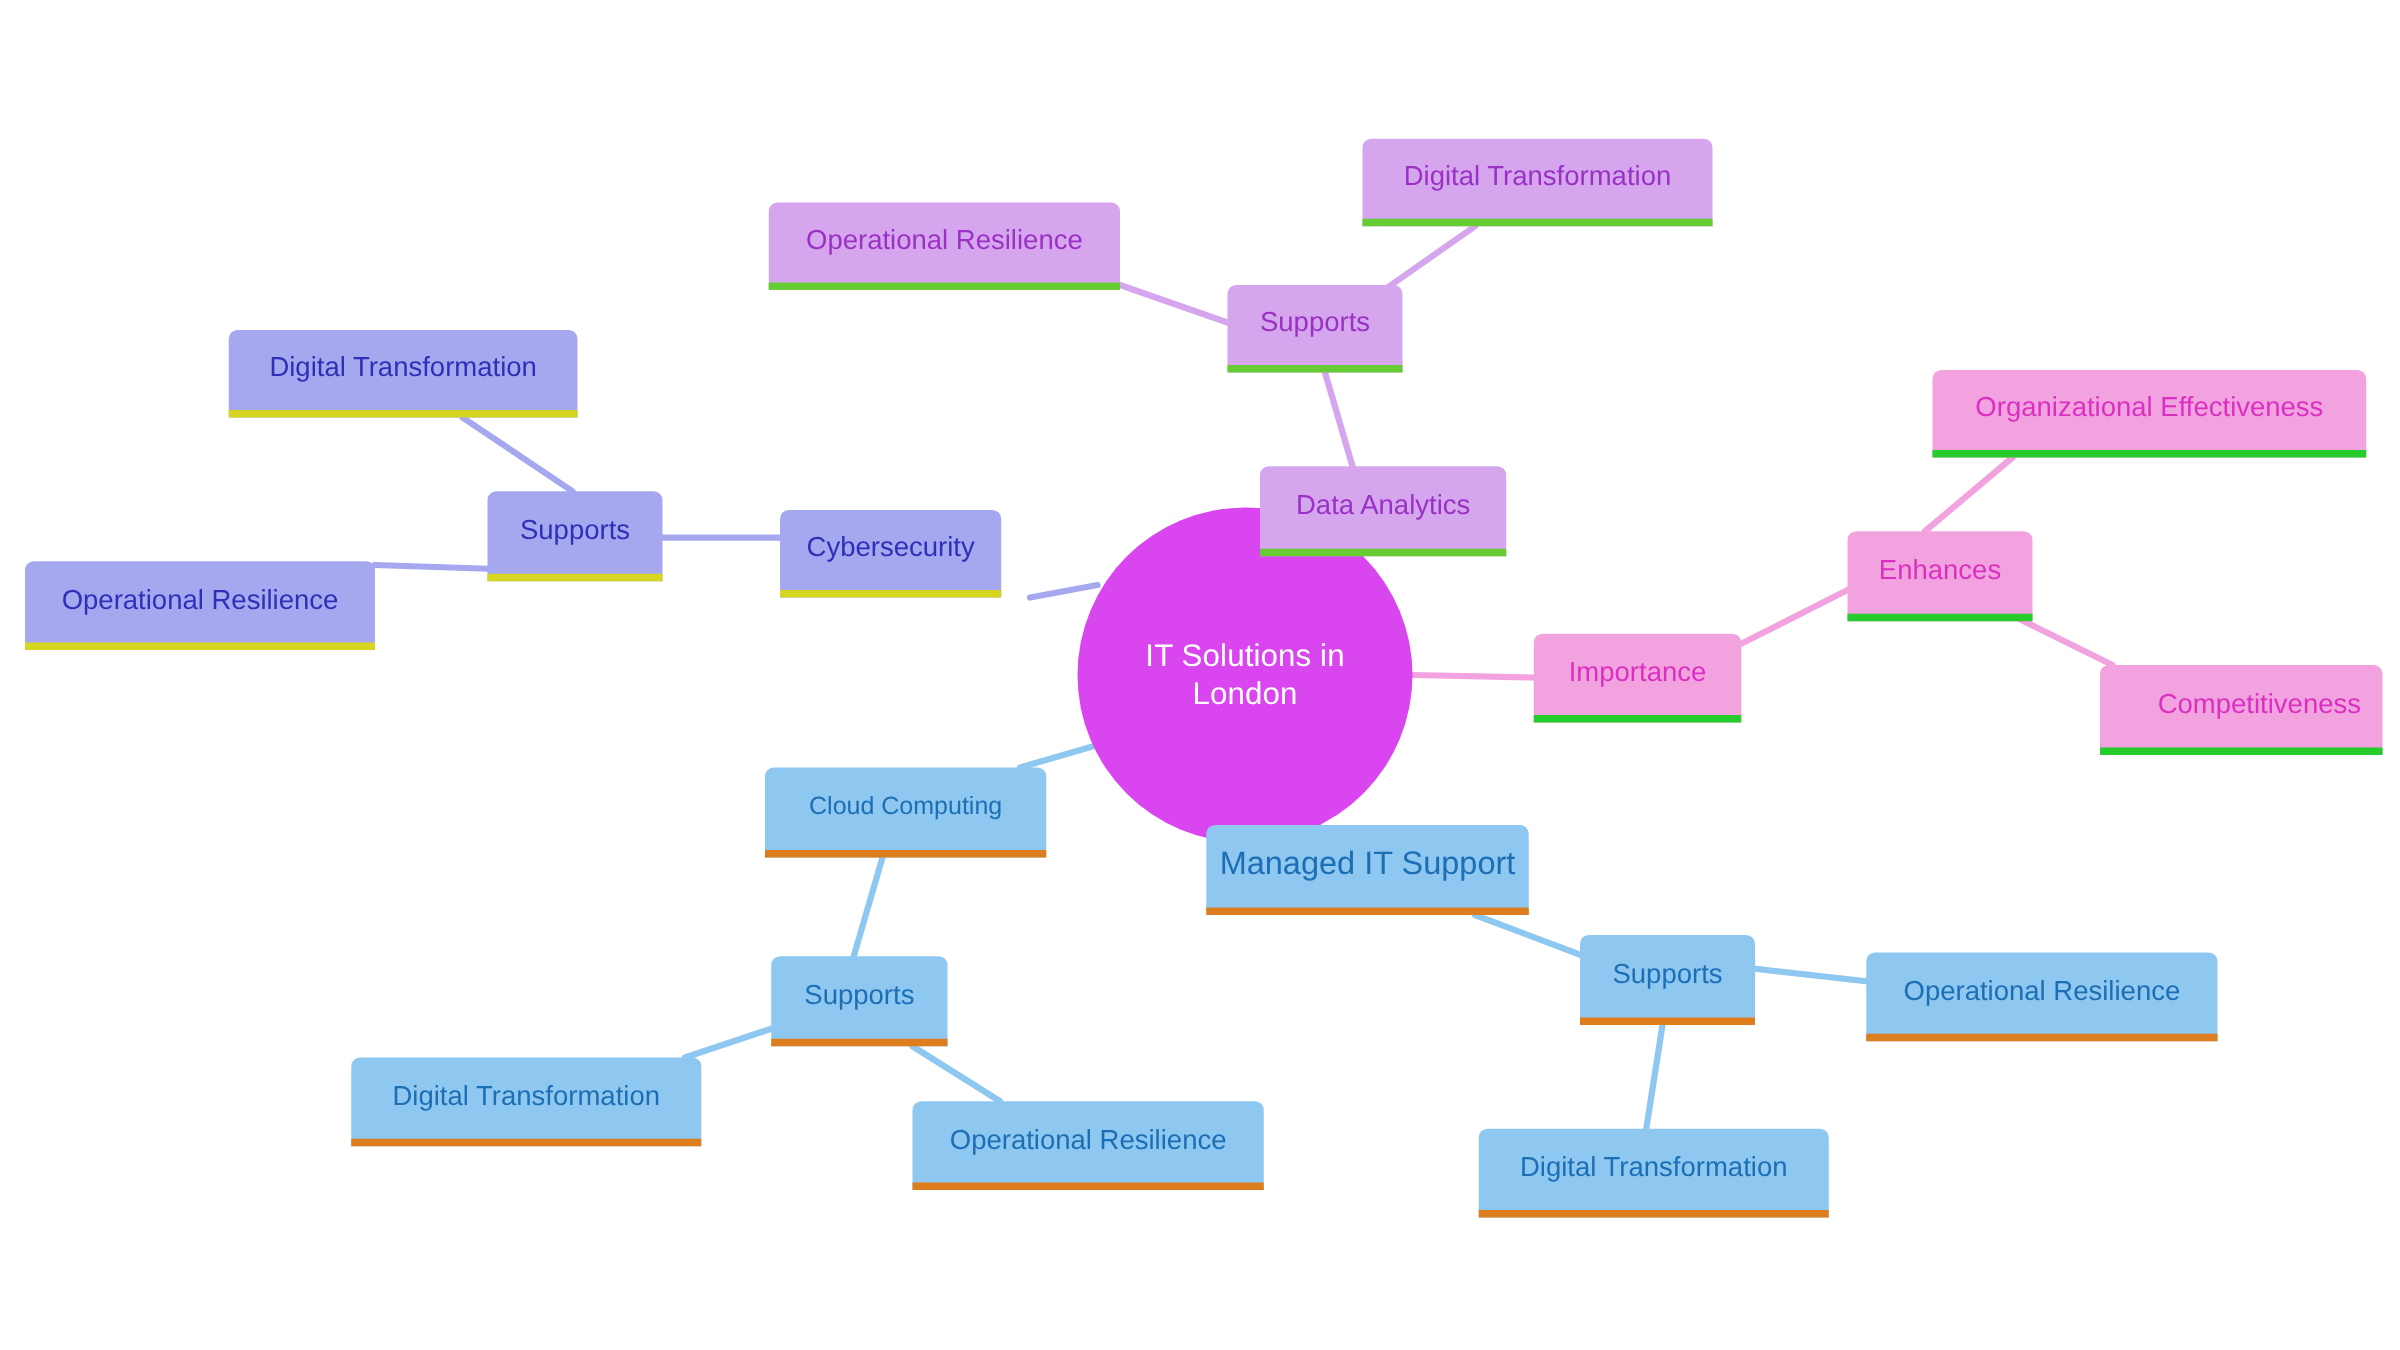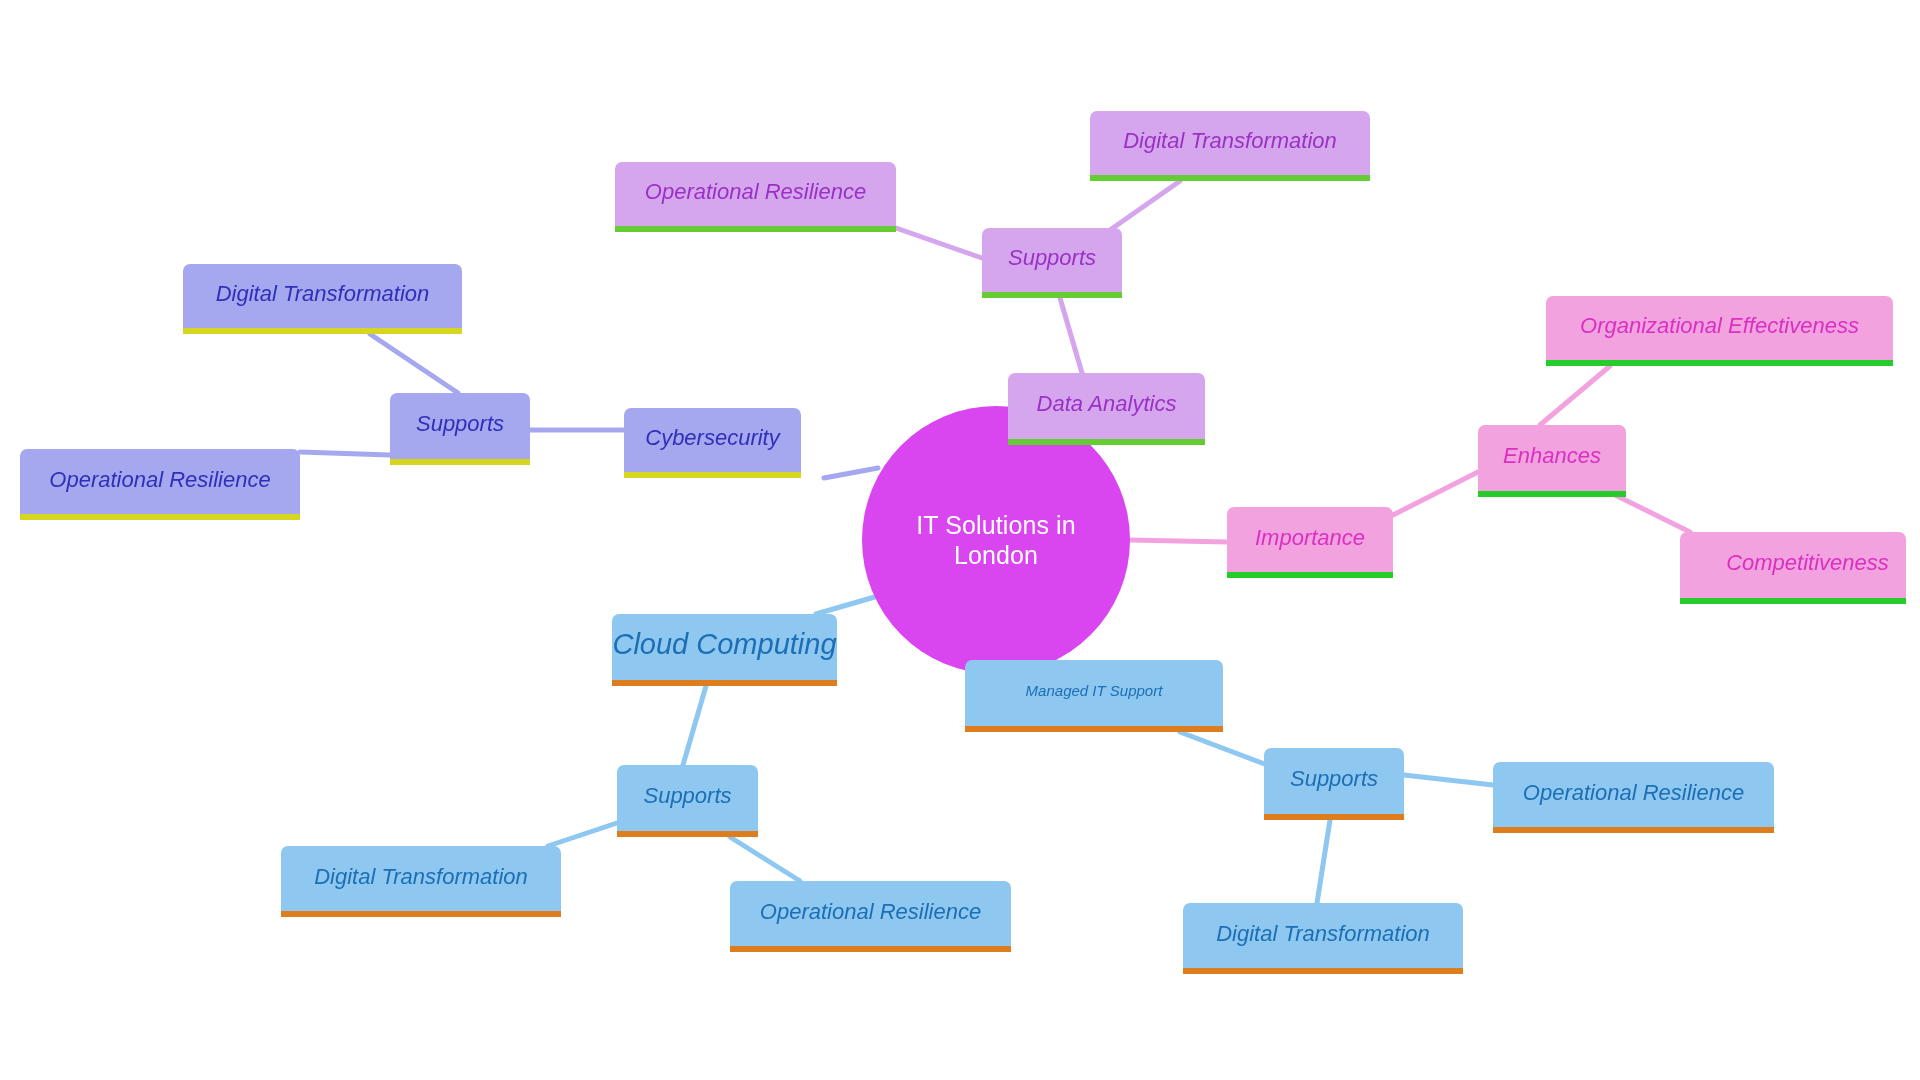--- a/index.html
+++ b/index.html
@@ -75,21 +75,20 @@
     position: absolute;
     left: 0;
     right: 0;
     bottom: 0;
     height: 6px;
   }
   .node .nlabel {
     position: relative;
     z-index: 1;
     transform: translateY(-2px);
-    font-style: italic;
   }
 
   
   .theme-periwinkle { background: #a5a8ef; color: #2f2fb8; }
   .theme-periwinkle .underline { background: #d6d620; }
 
   .theme-purple { background: #d5a6ee; color: #9a31c4; }
   .theme-purple .underline { background: #66cc33; }
 
   .theme-pink { background: #f3a2e0; color: #d930c2; }
@@ -171,37 +170,37 @@
         <span class="underline"></span>
       </div>
       <div class="node theme-pink" style="left: 1521px; top: 296px; width: 347px; height: 70px; font-size: 22px; margin-left: 25px;">
         <span class="nlabel">Organizational Effectiveness</span>
         <span class="underline"></span>
       </div>
       <div class="node theme-pink" style="left: 1680px; top: 532px; width: 226px; height: 72px; font-size: 22px; padding-left: 42px;">
         <span class="nlabel">Competitiveness</span>
         <span class="underline"></span>
       </div>
-      <div class="node theme-blue" style="left: 612px; top: 614px; width: 225px; height: 72px; font-size: 29px;">
+      <div class="node theme-blue" style="left: 612px; top: 614px; width: 225px; height: 72px; font-size: 20px;">
         <span class="nlabel">Cloud Computing</span>
         <span class="underline"></span>
       </div>
       <div class="node theme-blue" style="left: 617px; top: 765px; width: 141px; height: 72px; font-size: 22px;">
         <span class="nlabel">Supports</span>
         <span class="underline"></span>
       </div>
       <div class="node theme-blue" style="left: 281px; top: 846px; width: 280px; height: 71px; font-size: 22px;">
         <span class="nlabel">Digital Transformation</span>
         <span class="underline"></span>
       </div>
       <div class="node theme-blue" style="left: 730px; top: 881px; width: 281px; height: 71px; font-size: 22px;">
         <span class="nlabel">Operational Resilience</span>
         <span class="underline"></span>
       </div>
-      <div class="node theme-blue" style="left: 965px; top: 660px; width: 258px; height: 72px; font-size: 15px;">
+      <div class="node theme-blue" style="left: 965px; top: 660px; width: 258px; height: 72px; font-size: 26px;">
         <span class="nlabel">Managed IT Support</span>
         <span class="underline"></span>
       </div>
       <div class="node theme-blue" style="left: 1264px; top: 748px; width: 140px; height: 72px; font-size: 22px;">
         <span class="nlabel">Supports</span>
         <span class="underline"></span>
       </div>
       <div class="node theme-blue" style="left: 1493px; top: 762px; width: 281px; height: 71px; font-size: 22px;">
         <span class="nlabel">Operational Resilience</span>
         <span class="underline"></span>

